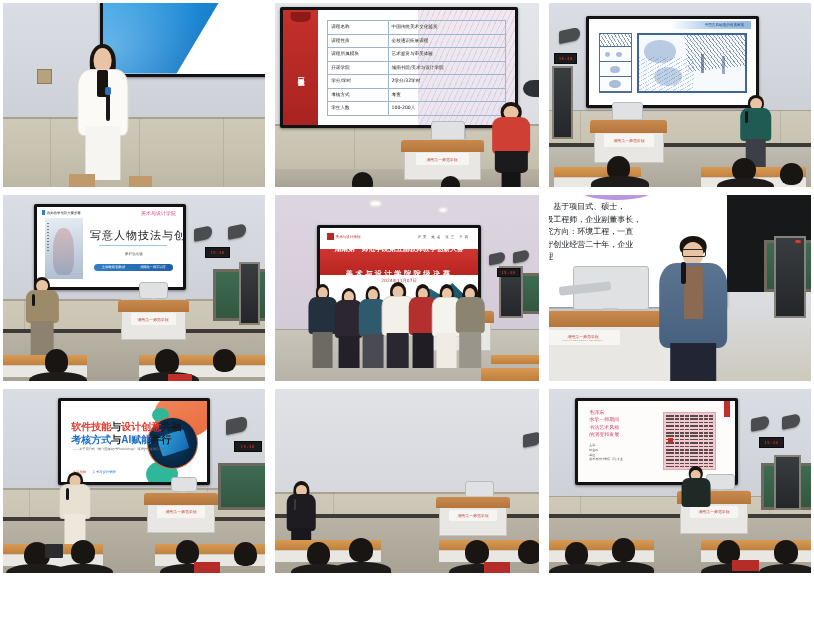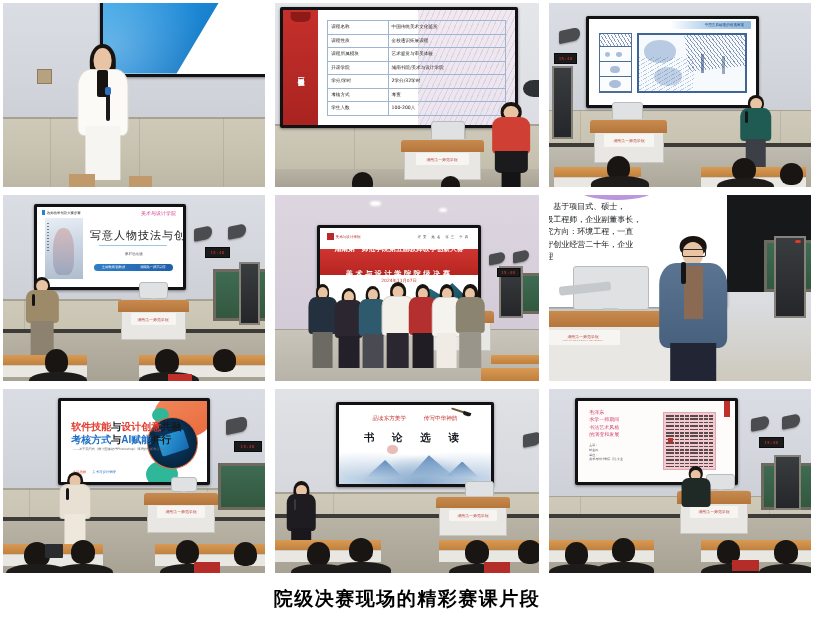--- a/index.html
+++ b/index.html
@@ -1008,39 +1008,20 @@
         <div class="wall-upper" style="height:56%;background:linear-gradient(180deg,#e0e2e6 0%,#d6d8dd 100%);"></div>
         <div class="wall-lower" style="top:56%;"></div>
         <div class="wall-line" style="top:56%;"></div>
         <div class="tile-v" style="left:22%;top:56%"></div>
         <div class="tile-v" style="left:80%;top:56%"></div>
         <div class="stage-edge" style="bottom:30%;"></div>
         <div class="floor" style="height:30%;"></div>
 
         <div class="speaker" style="right:-1%;top:24%;width:7%;height:7%;"></div>
 
-        <div class="screen" style="left:23%;top:7%;width:60%;height:46%;">
-          <div class="screen-inner">
-            <div class="slide-white"></div>
-            <div class="s8-ink"></div>
-            <div class="s8-peak" style="left:18%;width:24%;height:22%;clip-path:polygon(0 100%,52% 0,100% 100%);"></div>
-            <div class="s8-peak" style="left:46%;width:30%;height:28%;clip-path:polygon(0 100%,44% 0,100% 100%);"></div>
-            <div class="s8-peak" style="left:70%;width:22%;height:20%;clip-path:polygon(0 100%,50% 0,100% 100%);"></div>
-            <div class="s8-sun"></div>
-            <div class="s8-brush">
-              <div style="position:absolute;left:10%;top:10%;width:70%;height:18%;background:#6b5638;border-radius:2px;transform:rotate(18deg);"></div>
-              <div style="position:absolute;left:60%;top:34%;width:34%;height:40%;background:#1b1b1e;border-radius:0 0 60% 60%;transform:rotate(18deg);"></div>
-            </div>
-            <div class="s8-top">
-              <span>品读东方美学</span>
-              <span>传写中华神韵</span>
-            </div>
-            <div class="s8-title">书 论 选 读</div>
-          </div>
-        </div>
 
         <div class="monitor" style="left:72%;top:50%;width:11%;height:9%;">
           <div class="monitor-stem"></div>
         </div>
         <div class="podium" style="left:62%;top:58%;width:26%;height:22%;">
           <div class="podium-top"></div>
           <div class="podium-plate">
             <div class="plate-cn">湖南第一师范学院</div>
           </div>
         </div>
@@ -1147,15 +1128,14 @@
         <div class="head" style="left:64%;bottom:5%;width:9%;height:13%;"></div>
         <div class="shoulders" style="left:58%;bottom:-5%;width:22%;height:10%;"></div>
         <div class="head" style="left:86%;bottom:5%;width:9%;height:13%;"></div>
         <div class="shoulders" style="left:80%;bottom:-5%;width:22%;height:10%;"></div>
         <div style="position:absolute;left:70%;bottom:1%;width:10%;height:6%;background:#b52d29;"></div>
       </div>
     </div>
 
   </div>
 
-  <div class="caption">院级决赛现场的精彩赛课片段</div>
 
 </div>
 
 </body></html>

